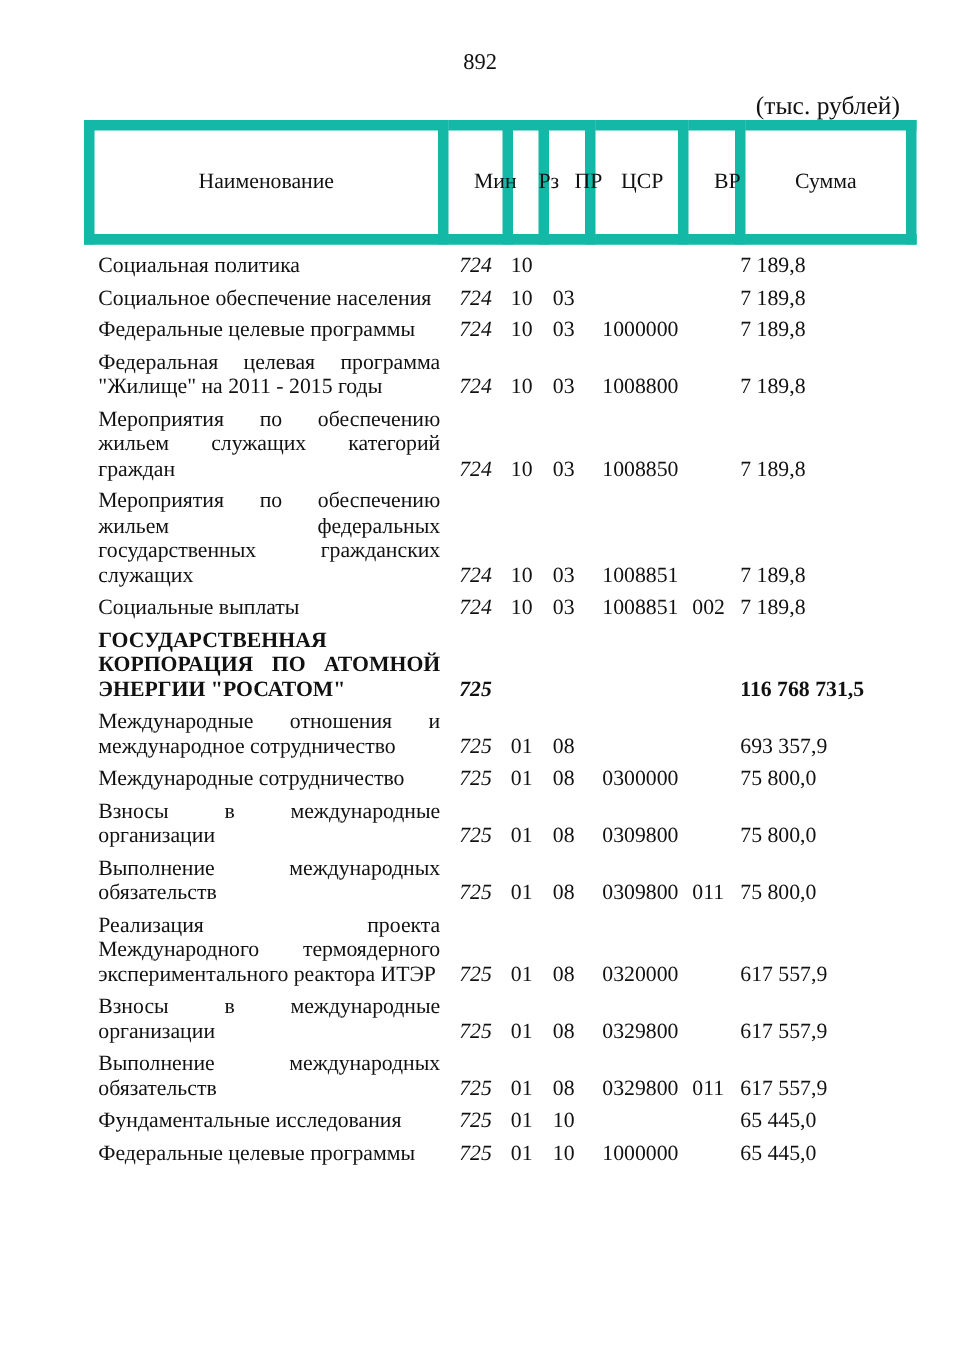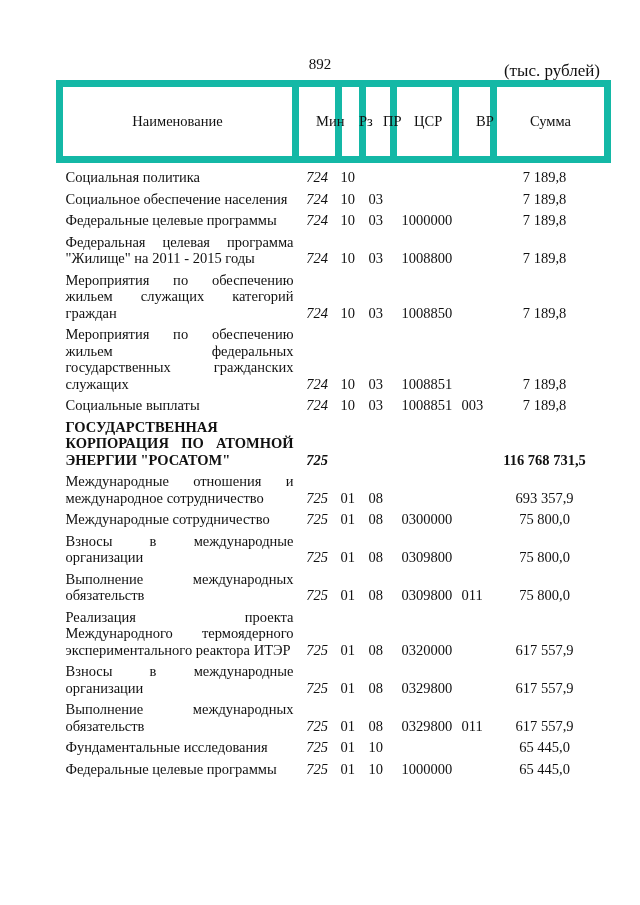--- a/index.html
+++ b/index.html
@@ -3,21 +3,21 @@
 <meta charset="utf-8">
 <style>
   html, body { margin: 0; padding: 0; background: #ffffff; }
   body {
     width: 640px; height: 905px; position: relative; overflow: hidden;
     font-family: "Liberation Serif", "DejaVu Serif", serif;
     color: #111111;
   }
   .page-number {
     position: absolute; top: 34px; left: 0; width: 640px;
-    text-align: center; font-size: 15px; margin-top: 22px;
+    text-align: center; font-size: 15px;
   }
   .units {
     position: absolute; top: 61px; right: 40px;
     font-size: 17px;
   }
   table.budget {
     position: absolute; top: 80px; left: 56px;
     border-collapse: collapse; table-layout: fixed;
     width: 548px; font-size: 14.5px;
   }
@@ -33,21 +33,21 @@
     text-align: center; vertical-align: middle; padding: 17px;
   }
   tbody td { padding: 0; vertical-align: bottom; line-height: 16.5px; }
   tbody tr td { padding-top: 5px; }
   td.name { text-align: justify; text-align-last: left; padding-left: 6px; padding-right: 2px; }
   td.min { text-align: center; font-style: italic; }
   td.rz { text-align: left; padding-left: 2px; }
   td.pr { text-align: left; padding-left: 6px; }
   td.csr { text-align: left; padding-left: 8px; }
   td.vr { text-align: left; padding-left: 6px; }
-  td.sum { text-align: center; padding-right: 12px; }
+  td.sum { text-align: left; padding-right: 12px; }
   tr.bold td { font-weight: bold; }
   tr.first td { padding-top: 6px; }
 </style>
 </head>
 <body>
 
 <div class="page-number">892</div>
 <div class="units">(тыс. рублей)</div>
 
 <table class="budget">
@@ -125,21 +125,21 @@
         <td class="csr">1008851</td>
         <td class="vr"></td>
         <td class="sum">7 189,8</td>
       </tr>
       <tr>
         <td class="name">Социальные выплаты</td>
         <td class="min">724</td>
         <td class="rz">10</td>
         <td class="pr">03</td>
         <td class="csr">1008851</td>
-        <td class="vr">003</td>
+        <td class="vr">002</td>
         <td class="sum">7 189,8</td>
       </tr>
       <tr class="bold">
         <td class="name">ГОСУДАРСТВЕННАЯ КОРПОРАЦИЯ ПО АТОМНОЙ ЭНЕРГИИ "РОСАТОМ"</td>
         <td class="min">725</td>
         <td class="rz"></td>
         <td class="pr"></td>
         <td class="csr"></td>
         <td class="vr"></td>
         <td class="sum">116 768 731,5</td>

